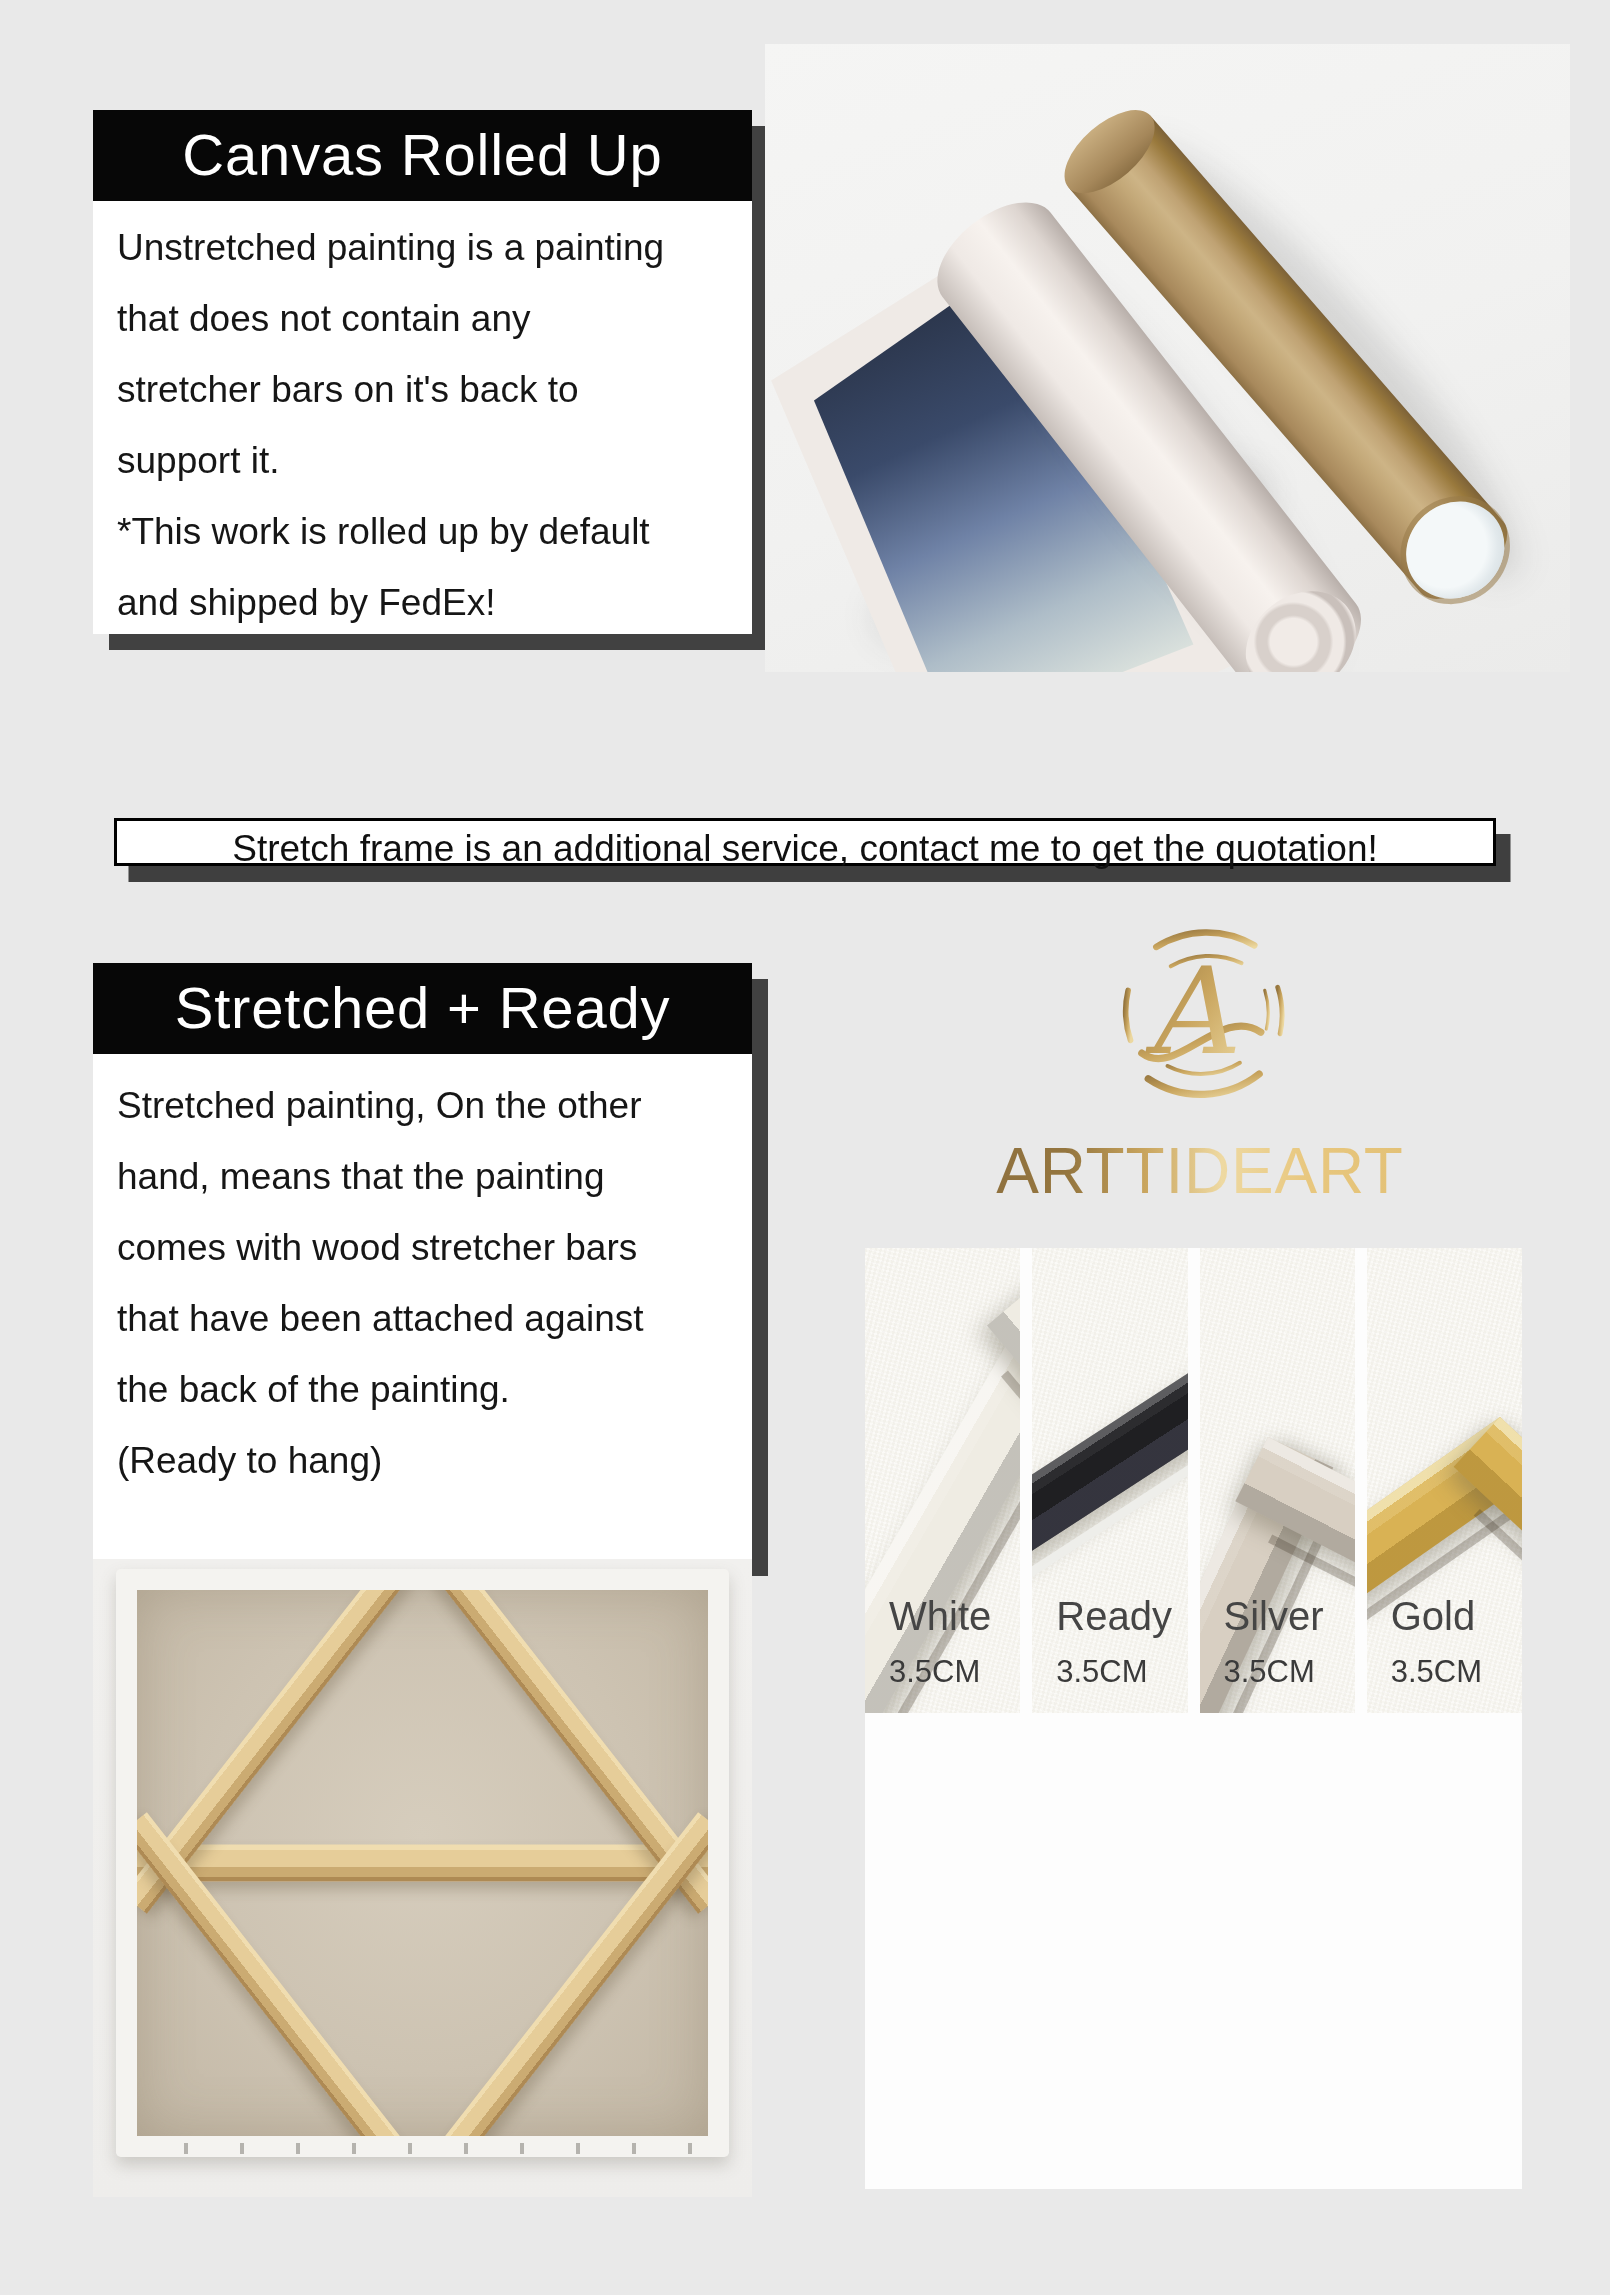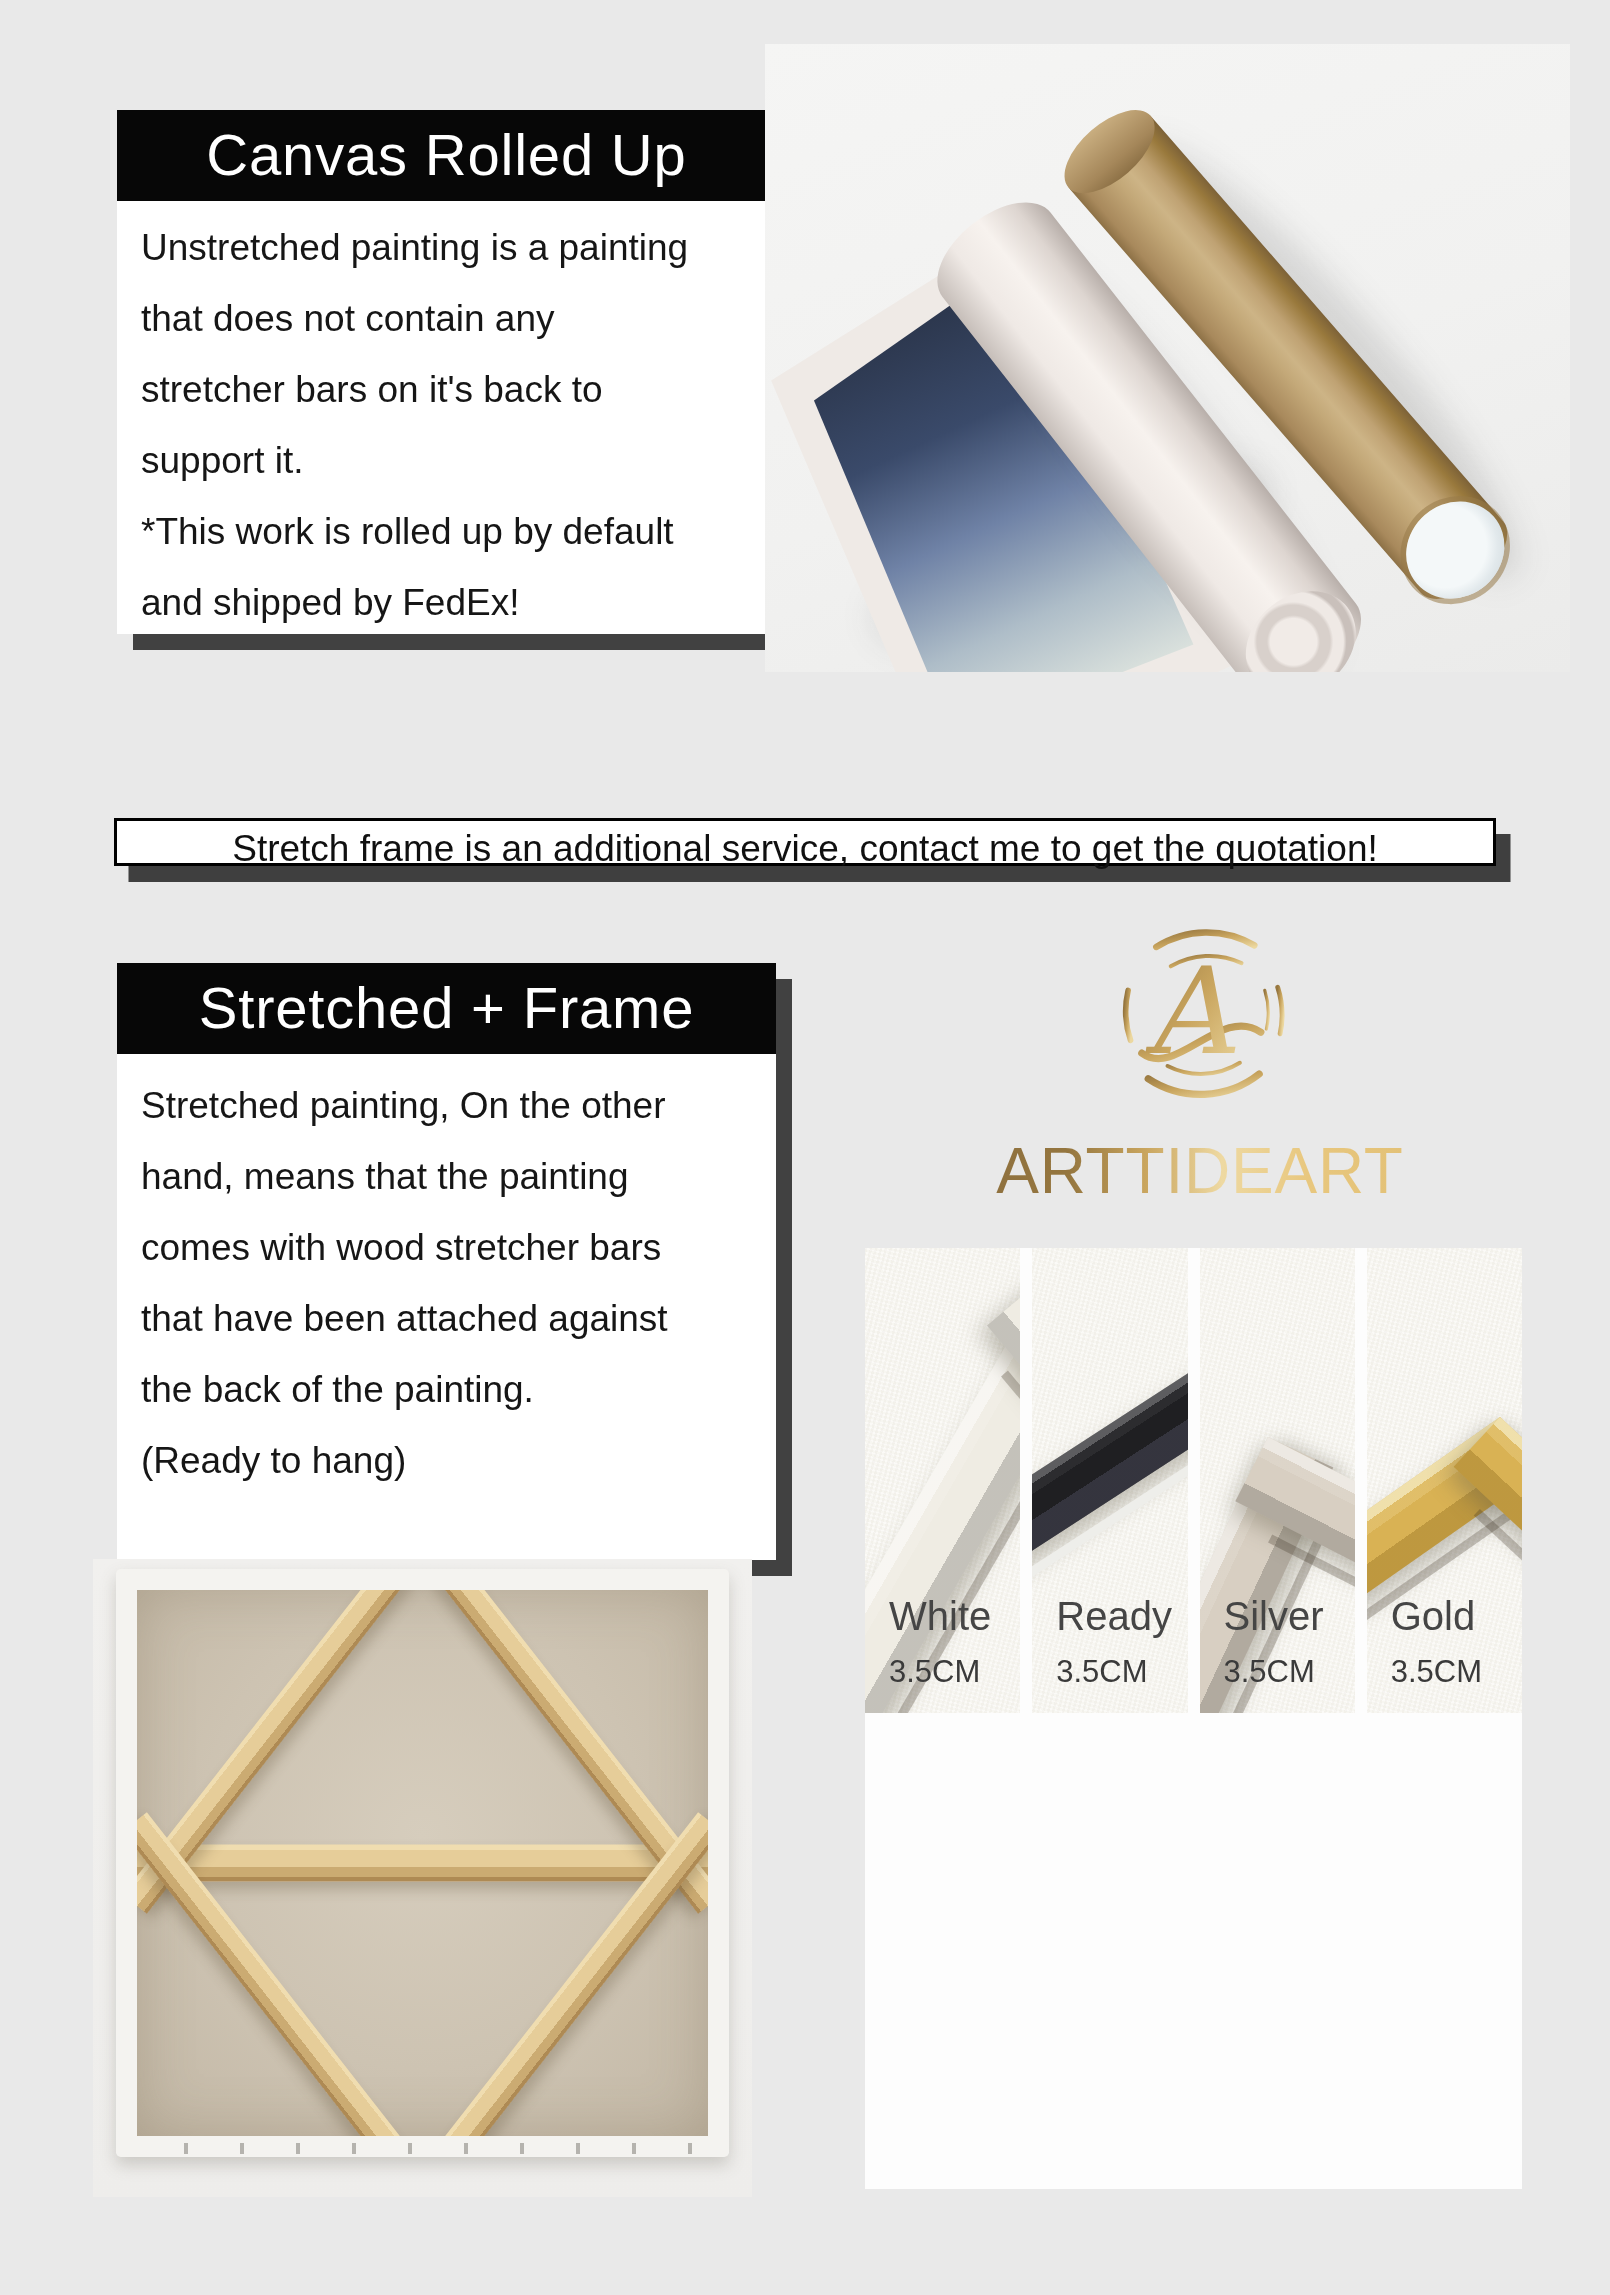--- a/index.html
+++ b/index.html
@@ -1,21 +1,21 @@
 <!DOCTYPE html>
 <html style="font-size:13px"><head>
 <meta charset="utf-8">
 <style>
   * { margin:0; padding:0; box-sizing:border-box; }
   html,body { width:1611px; }
   body { font-family:"Liberation Sans","DejaVu Sans",sans-serif; }
   .page { position:relative; width:1611px; height:2295px; background:#e9e9e9; overflow:hidden; }
 
   
-  .card { position:absolute; left:93px; width:659px; box-shadow:16px 16px 0 #414141; background:#ffffff;margin-left:24px; }
+  .card { position:absolute; left:93px; width:659px; box-shadow:16px 16px 0 #414141; background:#ffffff; }
   .card-header { height:91px; background:#070707; color:#ffffff; font-size:58px; line-height:89px; text-align:center; letter-spacing:0.8px; }
   .card-body { background:#ffffff; color:#161616; font-size:37px; line-height:71px; padding:11.3px 8px 0 24px; white-space:nowrap; }
   #card-rolled { top:110px; }
   #card-rolled .card-body { height:433px; }
   #card-stretched { top:963px; }
   #card-stretched .card-body { height:506px; padding-top:16px; }
 
   
   .banner { position:absolute; left:114px; top:818px; width:1382px; height:48px; background:#ffffff;
             border:3.2px solid #000000; box-shadow:14.5px 16px 0 #3f3f3f; text-align:center; }
@@ -117,21 +117,21 @@
       <div class="tube-cap-top"></div>
       <div class="tube-cap-bottom"></div>
     </div>
   </div>
 
   <div class="banner">
     <span>Stretch frame is an additional service, contact me to get the quotation!</span>
   </div>
 
   <section class="card" id="card-stretched">
-    <div class="card-header">Stretched + Frame</div>
+    <div class="card-header">Stretched + Ready</div>
     <div class="card-body">Stretched painting, On the other<br>hand, means that the painting<br>comes with wood stretcher bars<br>that have been attached against<br>the back of the painting.<br>(Ready to hang)</div>
   </section>
 
   <div class="logo">
     <svg width="201" height="201" viewBox="0 0 250 250">
       <defs>
         <linearGradient id="gold" x1="0" y1="0" x2="1" y2="1">
           <stop offset="0" stop-color="#96763f"></stop>
           <stop offset="0.5" stop-color="#c9a55e"></stop>
           <stop offset="1" stop-color="#ecd8a0"></stop>

